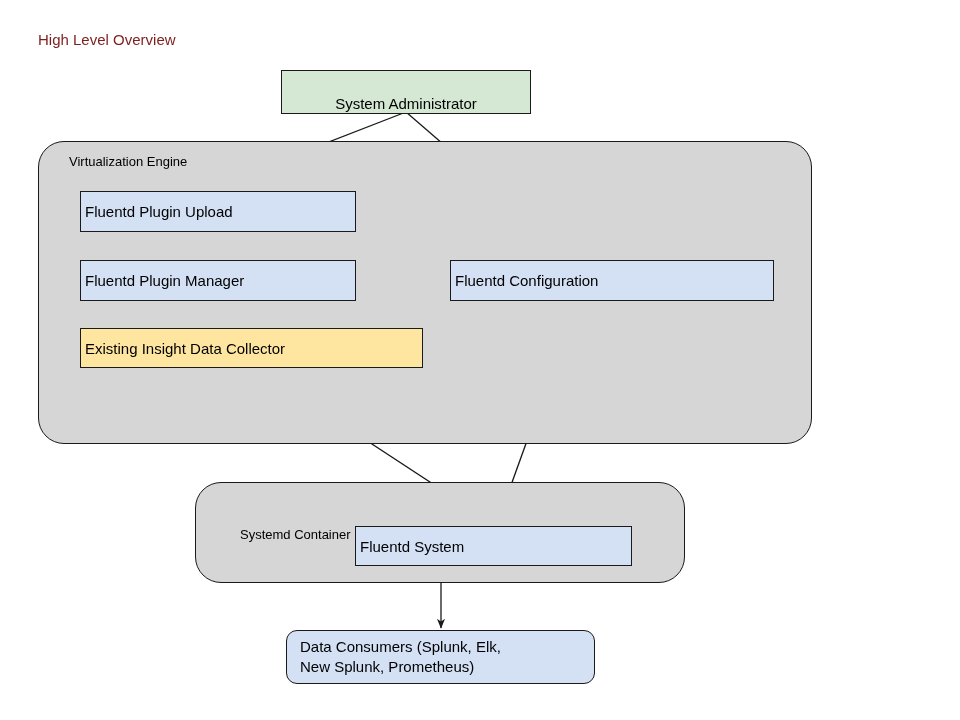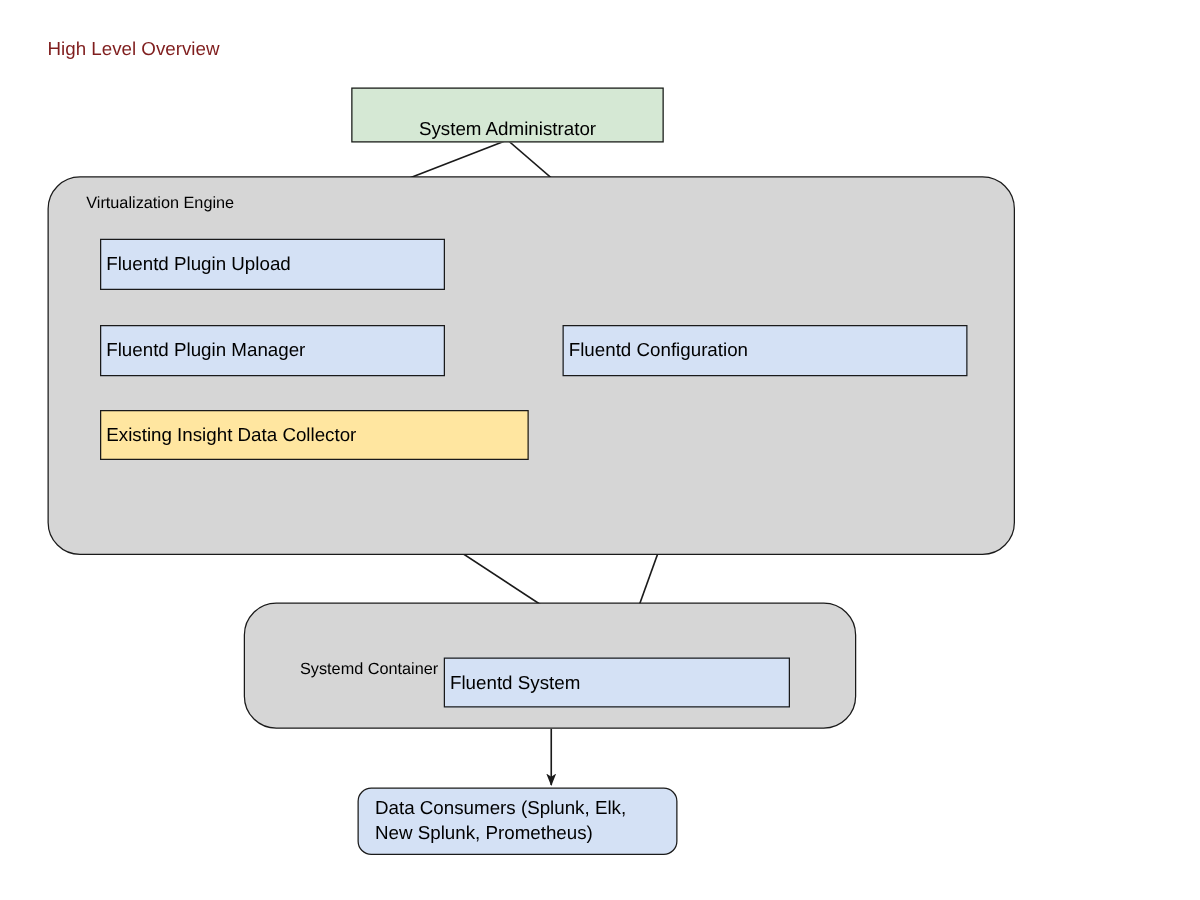--- a/index.html
+++ b/index.html
@@ -74,21 +74,21 @@
   #node-system-administrator { left:281px; top:70px;  width:250px; height:44px;align-items:flex-end; }
   #node-virtualization-engine{ left:38px;  top:141px; width:774px; height:303px; }
   #label-virtualization-engine { left:69px; top:153px; }
   #node-fluentd-plugin-upload{ left:80px;  top:191px; width:276px; height:41px; }
   #node-fluentd-plugin-manager{left:80px;  top:260px; width:276px; height:41px; }
   #node-existing-insight-data-collector{ left:80px; top:328px; width:343px; height:40px; }
   #node-fluentd-configuration{ left:450px; top:260px; width:324px; height:41px; }
   #node-systemd-container   { left:195px; top:482px; width:490px; height:101px; }
   #label-systemd-container  { left:240px; top:498px;margin-top:28px; }
   #node-fluentd-service     { left:355px; top:526px; width:277px; height:40px; }
-  #node-data-consumers      { left:286px; top:630px; width:256px; height:54px; padding-left:13px; }
+  #node-data-consumers      { left:286px; top:630px; width:309px; height:54px; padding-left:13px; }
   #node-data-consumers .node-label { line-height: 20px; }
 </style>
 </head>
 <body>
 
 <svg id="canvas" viewBox="0 0 960 720" xmlns="http://www.w3.org/2000/svg">
   <defs>
     <marker id="arrowhead" markerWidth="12" markerHeight="12" refX="9.2" refY="4" orient="auto" markerUnits="userSpaceOnUse">
       <path d="M0,0 L10,4 L0,8 L2.6,4 Z" fill="#1a1a1a"></path>
     </marker>

